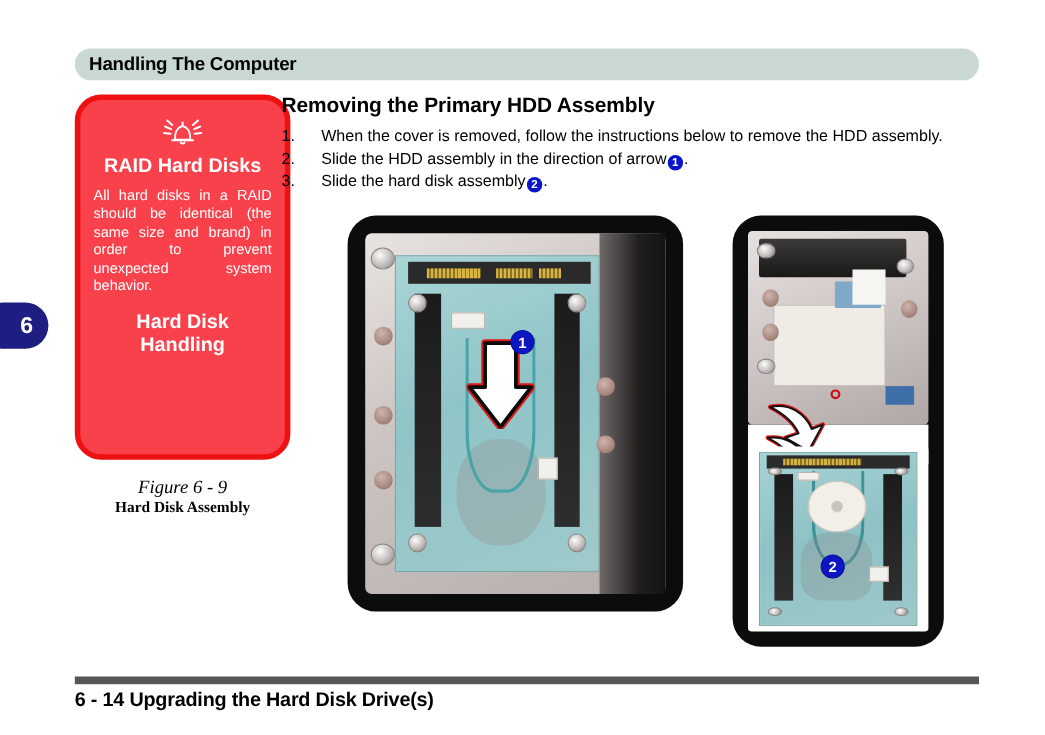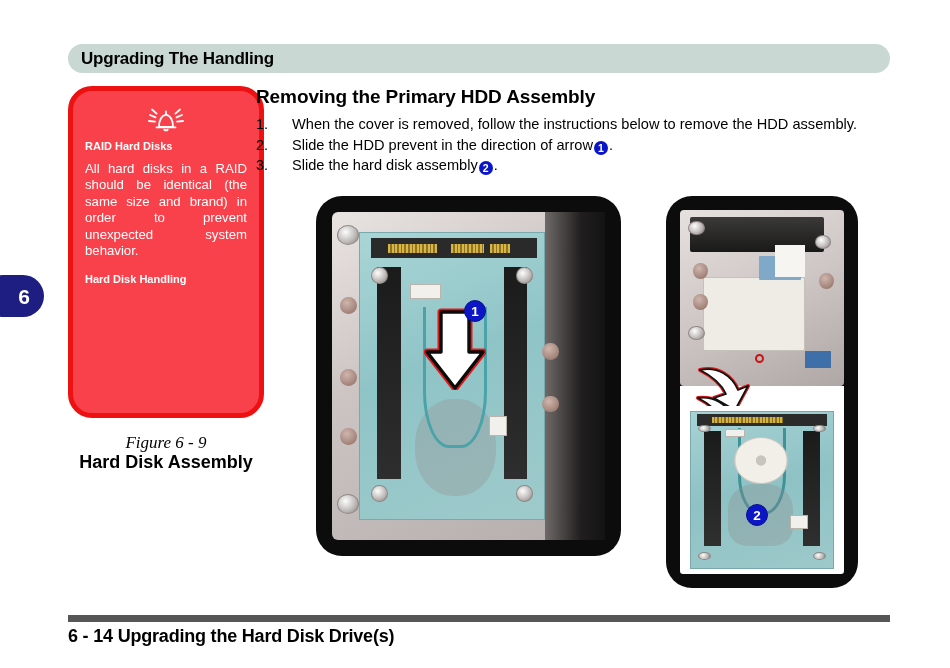--- a/index.html
+++ b/index.html
@@ -74,23 +74,23 @@
     width: 196px;
     height: 332px;
   }
   .bell-wrap {
     display: flex;
     justify-content: center;
     margin-top: 4px;
     margin-bottom: 5px;
   }
   .warn-heading {
-    text-align: left;
+    text-align: center;
     color: #ffffff;
-    font-size: 11px;
+    font-size: 18px;
     font-weight: bold;
     margin: 0 0 9px 0;
   }
   .warn-heading.second {
     margin-top: 14px;
   }
   .warn-body {
     color: #ffffff;
     font-size: 13.2px;
     line-height: 16.4px;
@@ -104,23 +104,24 @@
     margin-top: 14px;
     text-align: center;
   }
   .fig-number {
     font-family: "Liberation Serif", serif;
     font-style: italic;
     font-size: 17px;
     line-height: 21px;
   }
   .fig-title {
-    font-size: 18px;
+    font-size: 14px;
     font-weight: bold;
     line-height: 18px;
+    font-family: Liberation Serif, serif;
   }
 
   
   .content-col {
     position: absolute;
     left: 256px;
     top: 86px;
     width: 616px;
   }
   .section-heading {
@@ -322,21 +323,21 @@
   }
 </style>
 </head>
 <body>
 
 <div class="chapter-tab">
   <span>6</span>
 </div>
 
 <div class="header-bar">
-  <div class="header-title">Upgrading The Handling</div>
+  <div class="header-title">Handling The Computer</div>
 </div>
 
 <div class="left-col">
 
   <div class="warn-box">
     <div class="bell-wrap">
       <svg width="44" height="30" viewBox="0 0 44 30" aria-hidden="true">
         <g stroke="#ffffff" stroke-width="1.8" fill="none" stroke-linecap="round">
           <path d="M15 22 c0 -7 1.5 -11 7 -12.4 c5.5 1.4 7 5.4 7 12.4 z" fill="none"></path>
           <line x1="12.5" y1="22.4" x2="31.5" y2="22.4"></line>
@@ -370,21 +371,21 @@
   <ol class="steps">
     <li class="step">
       <span class="step-num">1.</span>
       <span class="step-text">
         <span>When the cover is removed, follow the instructions below to remove the HDD assembly.</span>
       </span>
     </li>
     <li class="step">
       <span class="step-num">2.</span>
       <span class="step-text">
-        <span>Slide the HDD prevent in the direction of arrow</span><span class="badge">1</span><span>.</span>
+        <span>Slide the HDD assembly in the direction of arrow</span><span class="badge">1</span><span>.</span>
       </span>
     </li>
     <li class="step">
       <span class="step-num">3.</span>
       <span class="step-text">
         <span>Slide the hard disk assembly</span><span class="badge">2</span><span>.</span>
       </span>
     </li>
   </ol>
 </div>

